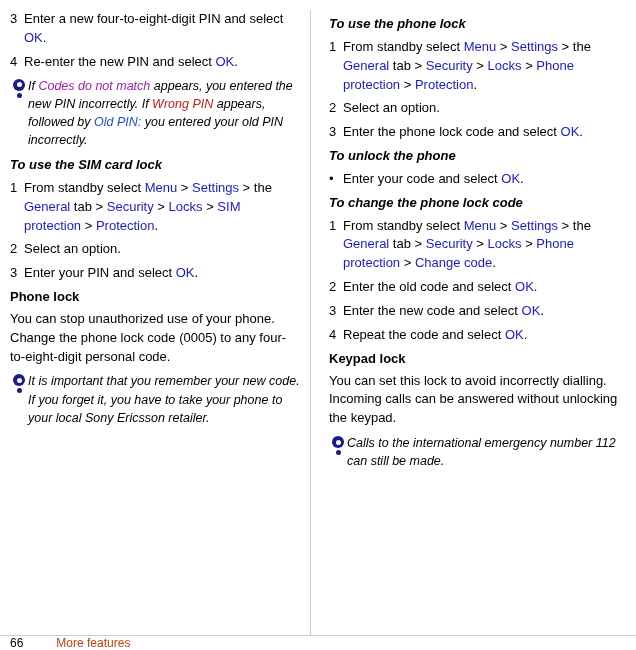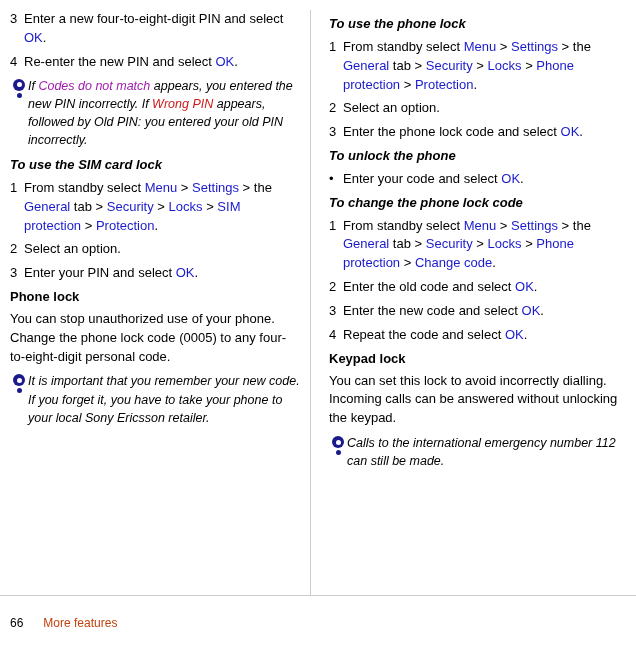--- a/index.html
+++ b/index.html
@@ -26,24 +26,25 @@
     .left-col {
       width: 300px;
       padding-right: 10px;
     }
     .right-col {
       width: 316px;
       padding-left: 18px;
       border-left: 1px solid #ccc;
     }
     .footer {
-      padding: 20px 10px;
+      padding: 0 10px;
       border-top: 1px solid #ccc;
       display: flex;
       align-items: flex-start;
+      gap: 13px;
     }
     .footer-page {
       font-size: 12px;
       color: #000;
       font-weight: normal;
     }
     .footer-section {
       font-size: 12px;
       color: #c2410c;
       margin-left: 20px;
@@ -132,21 +133,21 @@
           <span class="step-num">4 </span>
           <span class="step-text"><span>Re-enter the new PIN and select <span style="color: rgb(26, 26, 204);">OK</span>.</span></span>
         </div>
         <div class="note-block">
           <div class="note-icon">
             <div class="note-dot-big">
               <div class="note-dot-big-inner"></div>
             </div>
             <div class="note-dot-small"></div>
           </div>
-          <div class="note-text"><span>If <span style="color: #a21caf; font-style: italic;">Codes do not match</span> appears, you entered the new PIN incorrectly. If <span style="color: rgb(204, 26, 26); font-style: italic;">Wrong PIN</span> appears, followed by <span style="color: #000000; ">Old PIN:</span> you entered your old PIN incorrectly.</span></div>
+          <div class="note-text"><span>If <span style="color: #a21caf; font-style: italic;">Codes do not match</span> appears, you entered the new PIN incorrectly. If <span style="color: rgb(204, 26, 26); font-style: italic;">Wrong PIN</span> appears, followed by <span style="color: #1d4ed8; ">Old PIN:</span> you entered your old PIN incorrectly.</span></div>
         </div>
         <p class="sub-heading">To use the SIM card lock</p>
         <div class="step">
           <span class="step-num">1 </span>
           <span class="step-text"><span>From standby select <span style="color: rgb(26, 26, 204);">Menu</span> &gt; <span style="color: rgb(26, 26, 204);">Settings</span> &gt; the <span style="color: rgb(26, 26, 204);">General</span> tab &gt; <span style="color: rgb(26, 26, 204);">Security</span> &gt; <span style="color: rgb(26, 26, 204);">Locks</span> &gt; <span style="color: rgb(26, 26, 204);">SIM protection</span> &gt; <span style="color: rgb(26, 26, 204);">Protection</span>.</span></span>
         </div>
         <div class="step">
           <span class="step-num">2 </span>
           <span class="step-text">Select an option.</span>
         </div>

